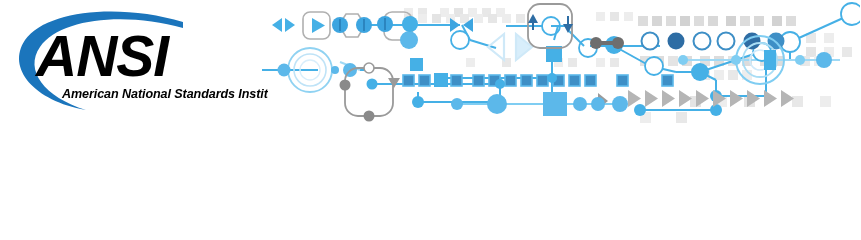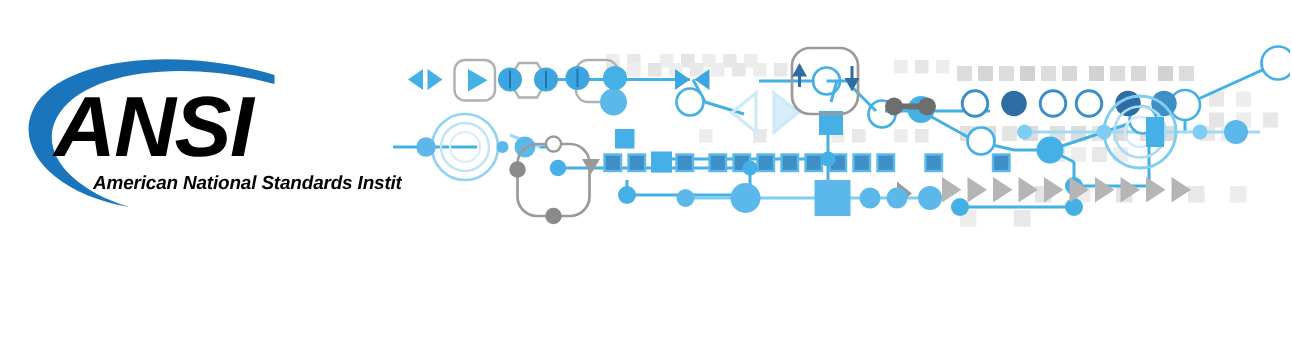--- a/index.html
+++ b/index.html
@@ -9,21 +9,20 @@
   }
   body {
     font-family: "Liberation Sans", sans-serif;
   }
   #banner {
     position: relative;
     width: 860px;
     height: 125px;
     background: #ffffff;
     overflow: hidden;
-    margin-top: 28px;
   }
   #banner-svg {
     position: absolute;
     left: 0;
     top: 0;
     width: 861px;
     height: 125px;
     display: block;
   }
   #logo-block {

